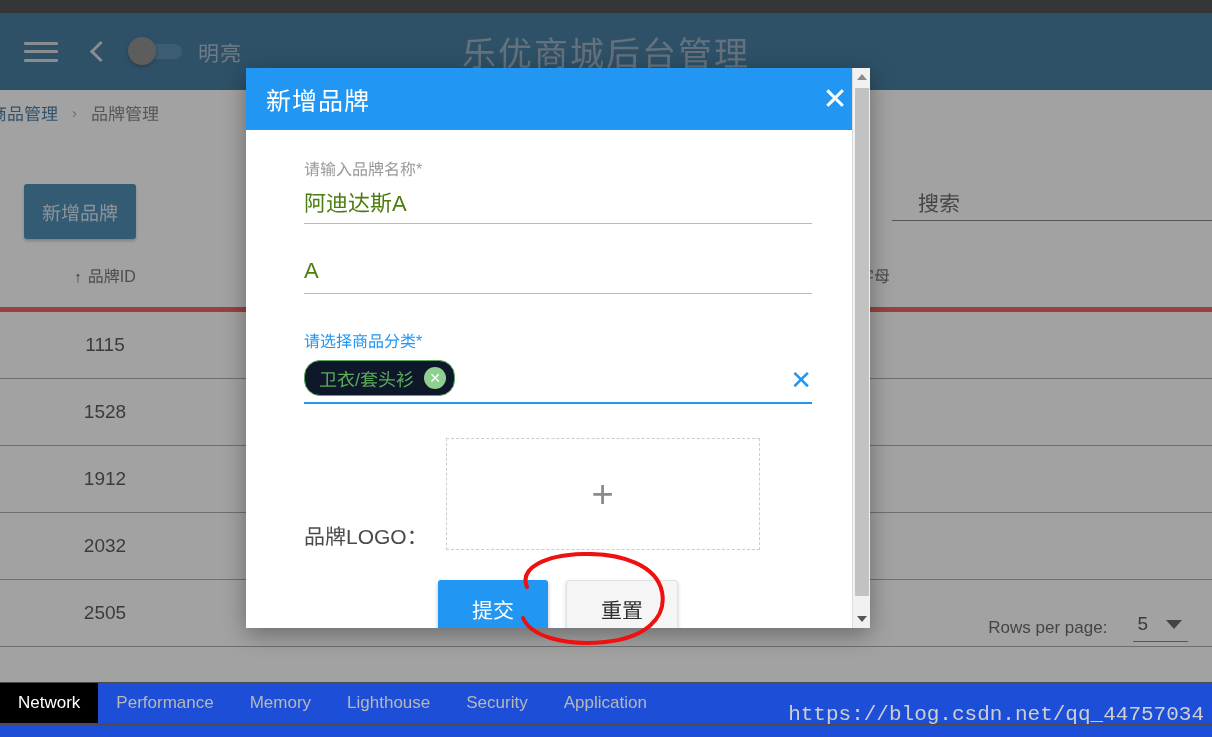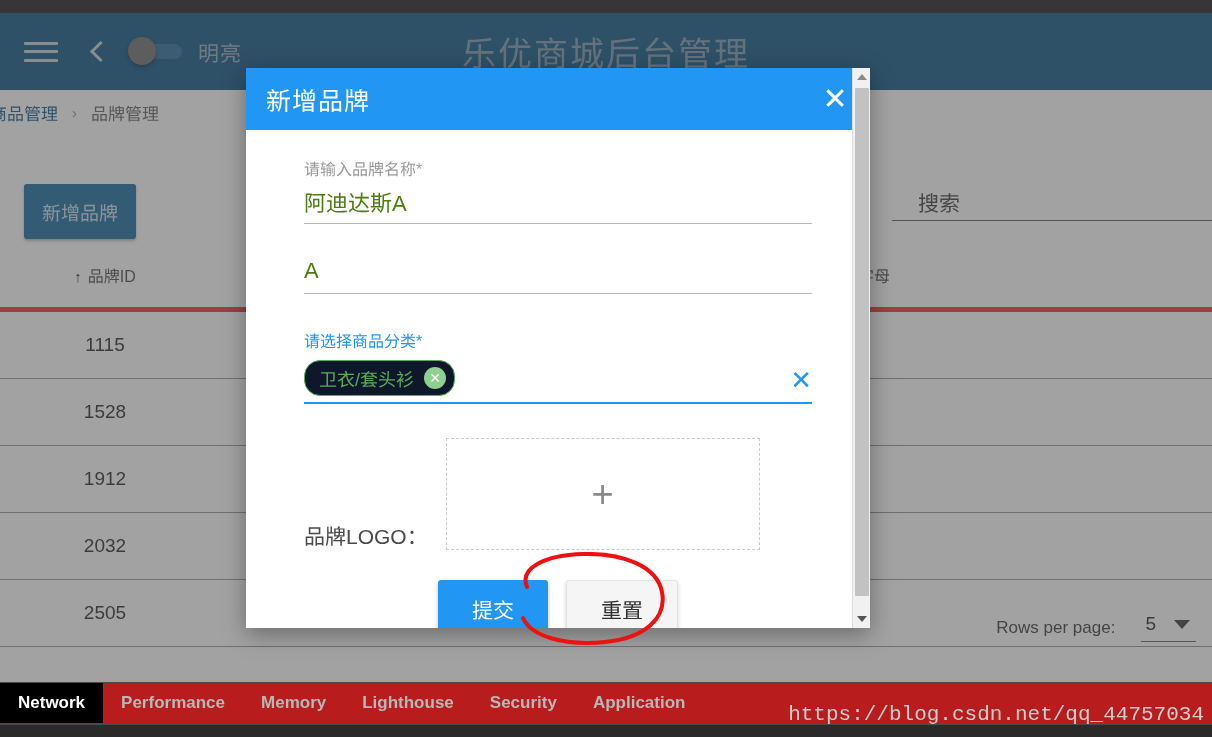--- a/index.html
+++ b/index.html
@@ -113,21 +113,21 @@
   .brand-table th.c-name { width: 520px; }
   .brand-table th.c-letter { width: 240px; }
   .brand-table th.c-logo { width: 242px; }
   .sort-arrow { font-size: 15px; color: #3c3c3c; margin-right: 6px; }
   .brand-table td {
     padding: 22px 0; text-align: center; color: #3a3a3a;
     border-bottom: 1px solid #9d9d9d; font-size: 19px;
   }
 
   .pager {
-    position: absolute; right: 16px; top: 600px;
+    position: absolute; right: 24px; top: 600px;
     display: flex; align-items: center; font-size: 17px; color: #4b4b4b; text-align: right;
   }
   .pager-label { margin-right: 26px; }
   .pager-select {
     position: relative; border-bottom: 1px solid #6d6d6d;
     padding: 0 40px 6px 4px; cursor: pointer; font-size: 19px; color: #3a3a3a;
   }
   .pager-select .caret {
     position: absolute; right: 6px; top: 7px;
     width: 0; height: 0; border-left: 8px solid transparent;
@@ -248,22 +248,22 @@
   }
 
   
   .annotation {
     position: absolute; left: 505px; top: 552px;
     width: 175px; height: 100px; pointer-events: none;
   }
 
   
   .devtools {
-    position: absolute; left: 0; top: 682px; width: 1212px; height: 43px;
-    background: #b91c1c; border-top: 1px solid #4a4a4a; font-weight: bold;
+    position: absolute; left: 0; top: 682px; width: 1212px; height: 55px;
+    background: #1d4ed8; border-top: 1px solid #4a4a4a;
   }
   .dt-tabs {
     display: flex; align-items: center; height: 40px;
   }
   .dt-tab {
     font-size: 17px; color: #b8b8b8; padding: 0 18px; height: 40px;
     display: flex; align-items: center; cursor: pointer;
     font-family: "Liberation Sans", sans-serif;
   }
   .dt-tab.active { background: #000; color: #fff; }

